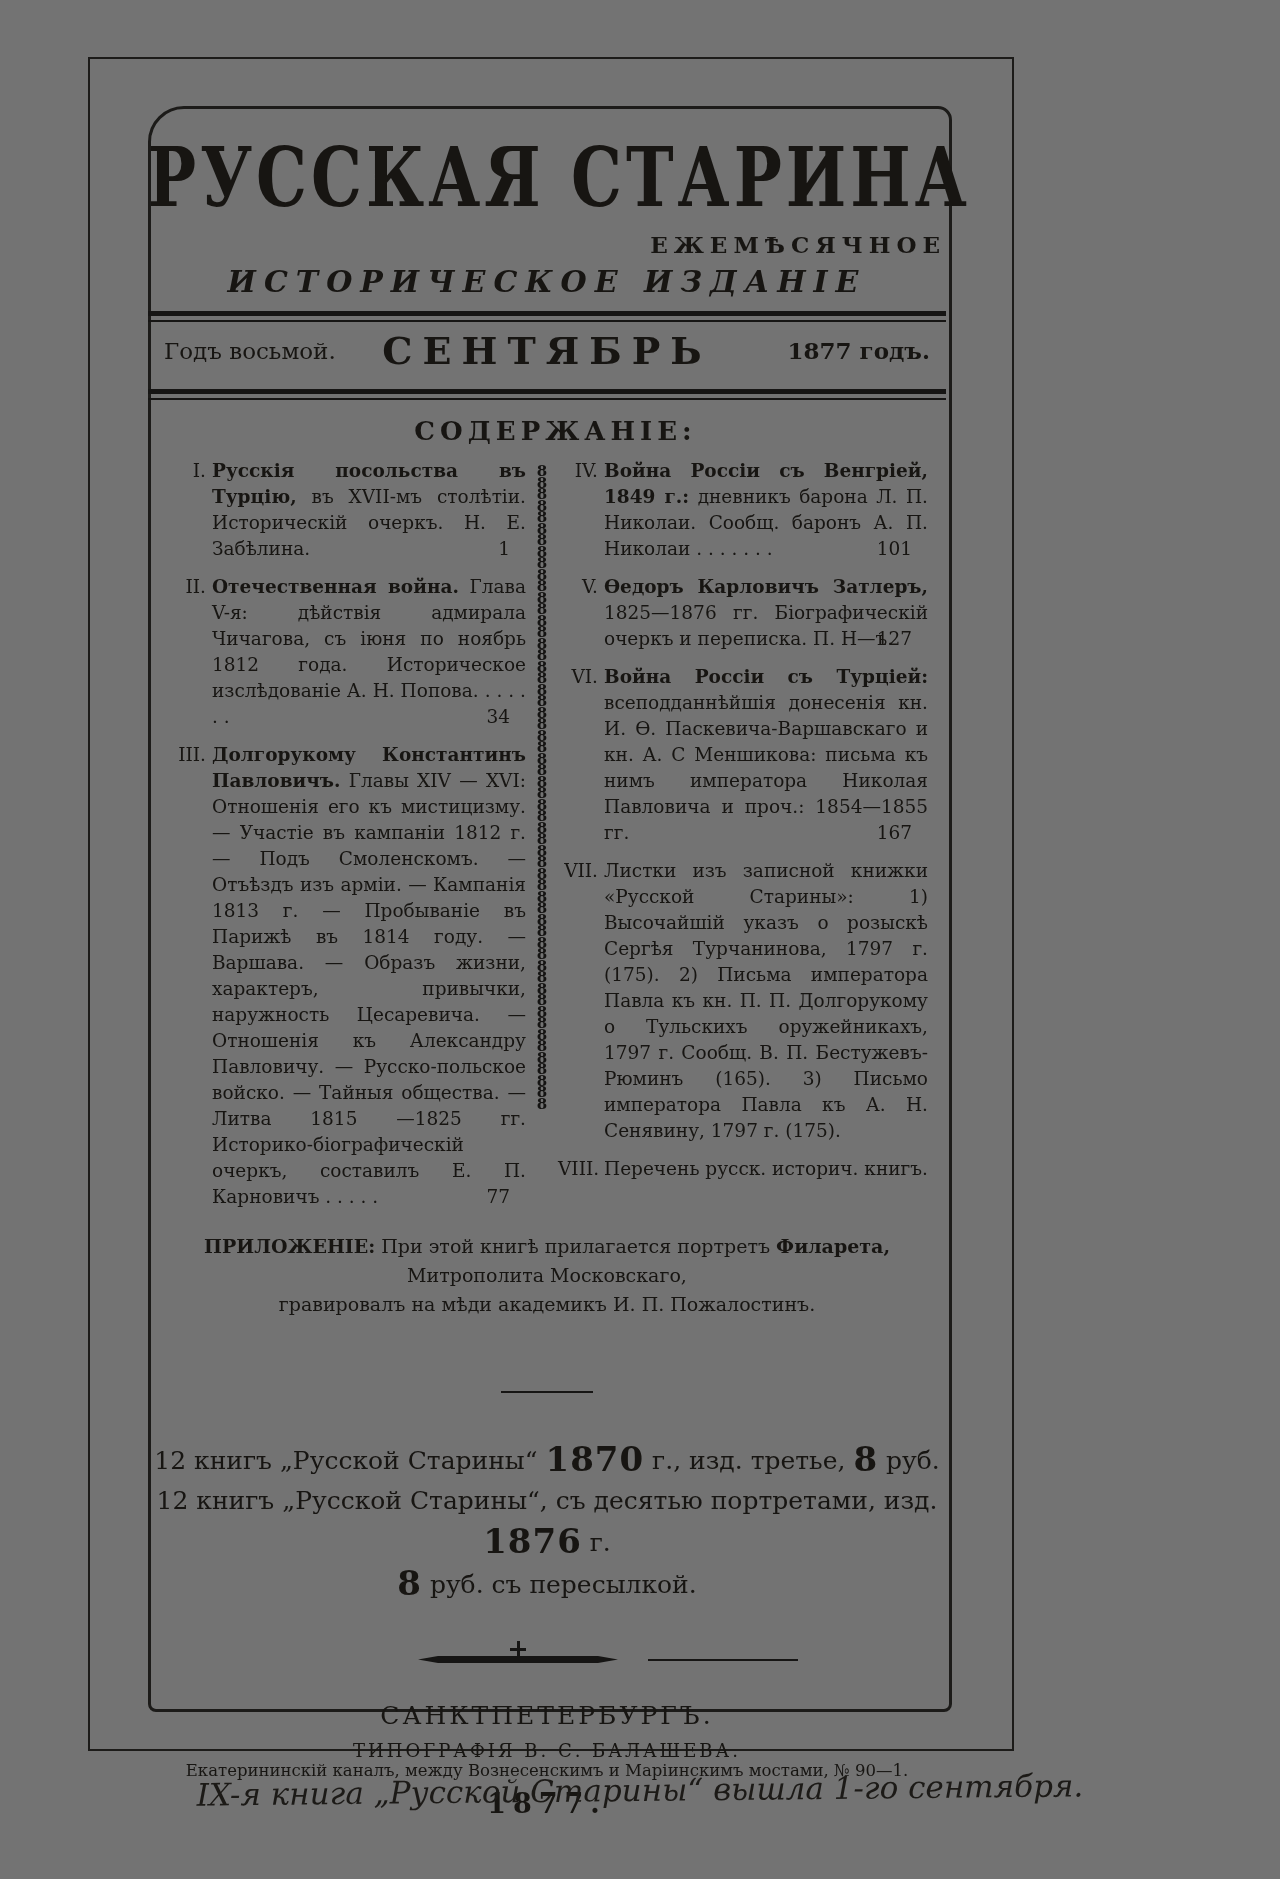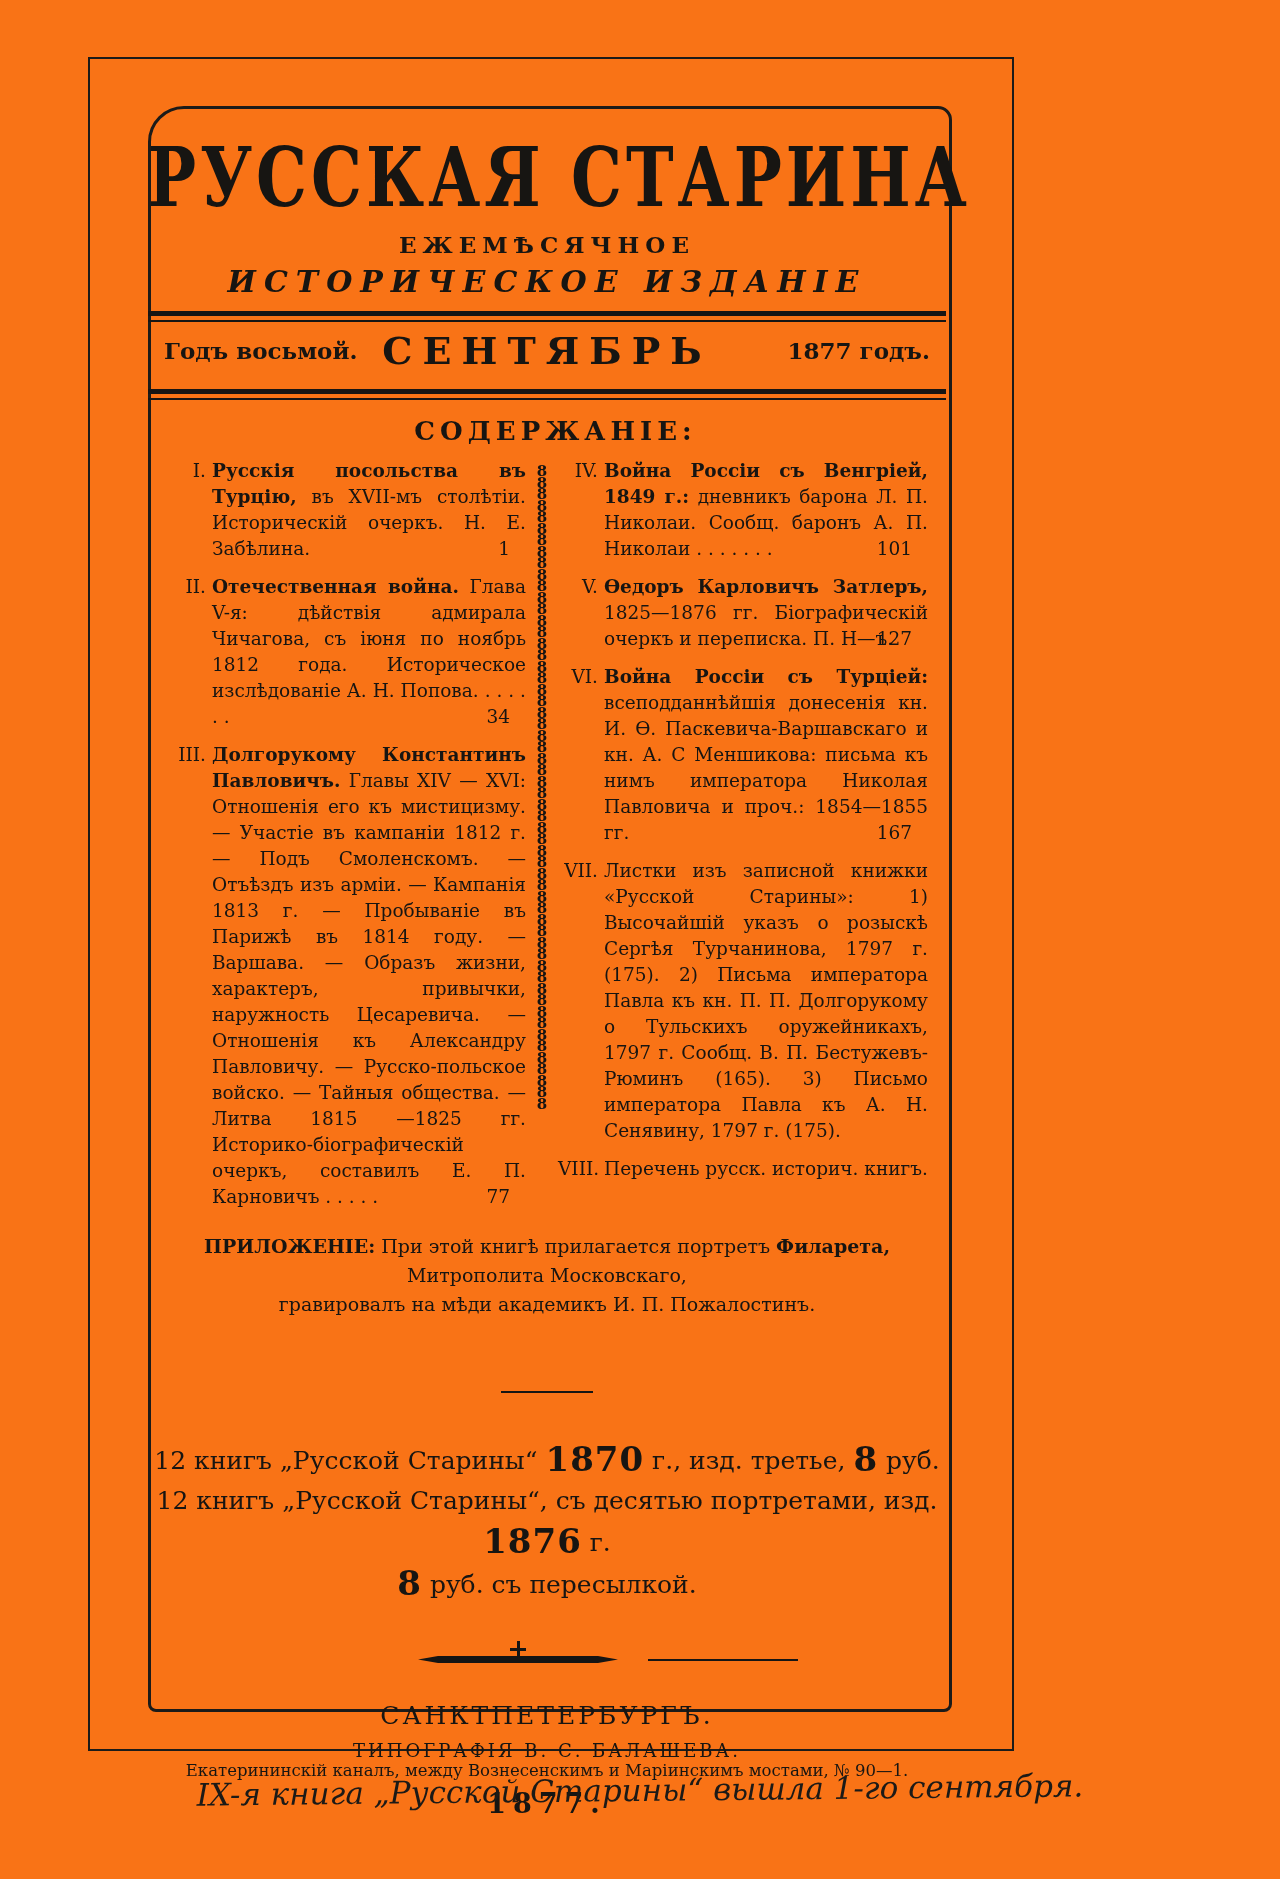--- a/index.html
+++ b/index.html
@@ -1,18 +1,18 @@
 <!DOCTYPE html>
 <html><head>
 <meta charset="utf-8">
 <style>
   html,body { margin:0; padding:0; background:#ffffff; }
   .page {
     position:relative; width:1280px; height:1879px;
-    background:#f97316; color:#171512;
+    background:#737373; color:#171512;
     font-family:"DejaVu Serif", serif;
     overflow:hidden;
   }
   .outer-frame {
     position:absolute; left:88px; top:57px; width:922px; height:1690px;
     border:2px solid #1c1b19;
   }
   .inner-frame {
     position:absolute; left:148px; top:106px; width:798px; height:1600px;
     border:3px solid #1c1b19;
@@ -20,36 +20,36 @@
   }
   .content {
     position:absolute; left:148px; top:106px; width:798px; height:1600px;
   }
   .masthead-title {
     margin-top:34px; text-align:center;
     font-size:64px; font-weight:bold; letter-spacing:4px; white-space:nowrap;
     transform:scaleY(1.28); transform-origin:center;
   }
   .masthead-sub1 {
-    margin-top:16px; text-align:center;
+    margin-top:16px; text-align:right;
     font-size:23px; font-weight:bold; letter-spacing:6px;
   }
   .masthead-sub2 {
     margin-top:6px; text-align:center;
     font-size:30px; font-weight:bold; letter-spacing:8px;font-style:italic;
   }
   .rule-double {
     margin-top:12px; height:4px;
     border-top:5px solid #161514; border-bottom:2px solid #161514;
   }
   .band {
     display:grid; grid-template-columns:1fr auto 1fr; align-items:center;
     padding:6px 16px 4px 16px;
   }
-  .band-left  { justify-self:start; font-size:23px; font-weight:bold; }
+  .band-left  { justify-self:start; font-size:23px; font-weight:normal; }
   .band-month { justify-self:center; font-size:38px; font-weight:bold; letter-spacing:10px; }
   .band-right { justify-self:end; font-size:23px; font-weight:bold; }
   .toc-heading {
     margin-top:16px; text-align:center;
     font-size:26px; font-weight:bold; letter-spacing:5px;padding-left:17px;
   }
   .toc-wrap {
     display:flex; gap:8px; padding:12px 12px 0 18px; align-items:flex-start;
   }
   .toc-col-left  { width:360px; }

